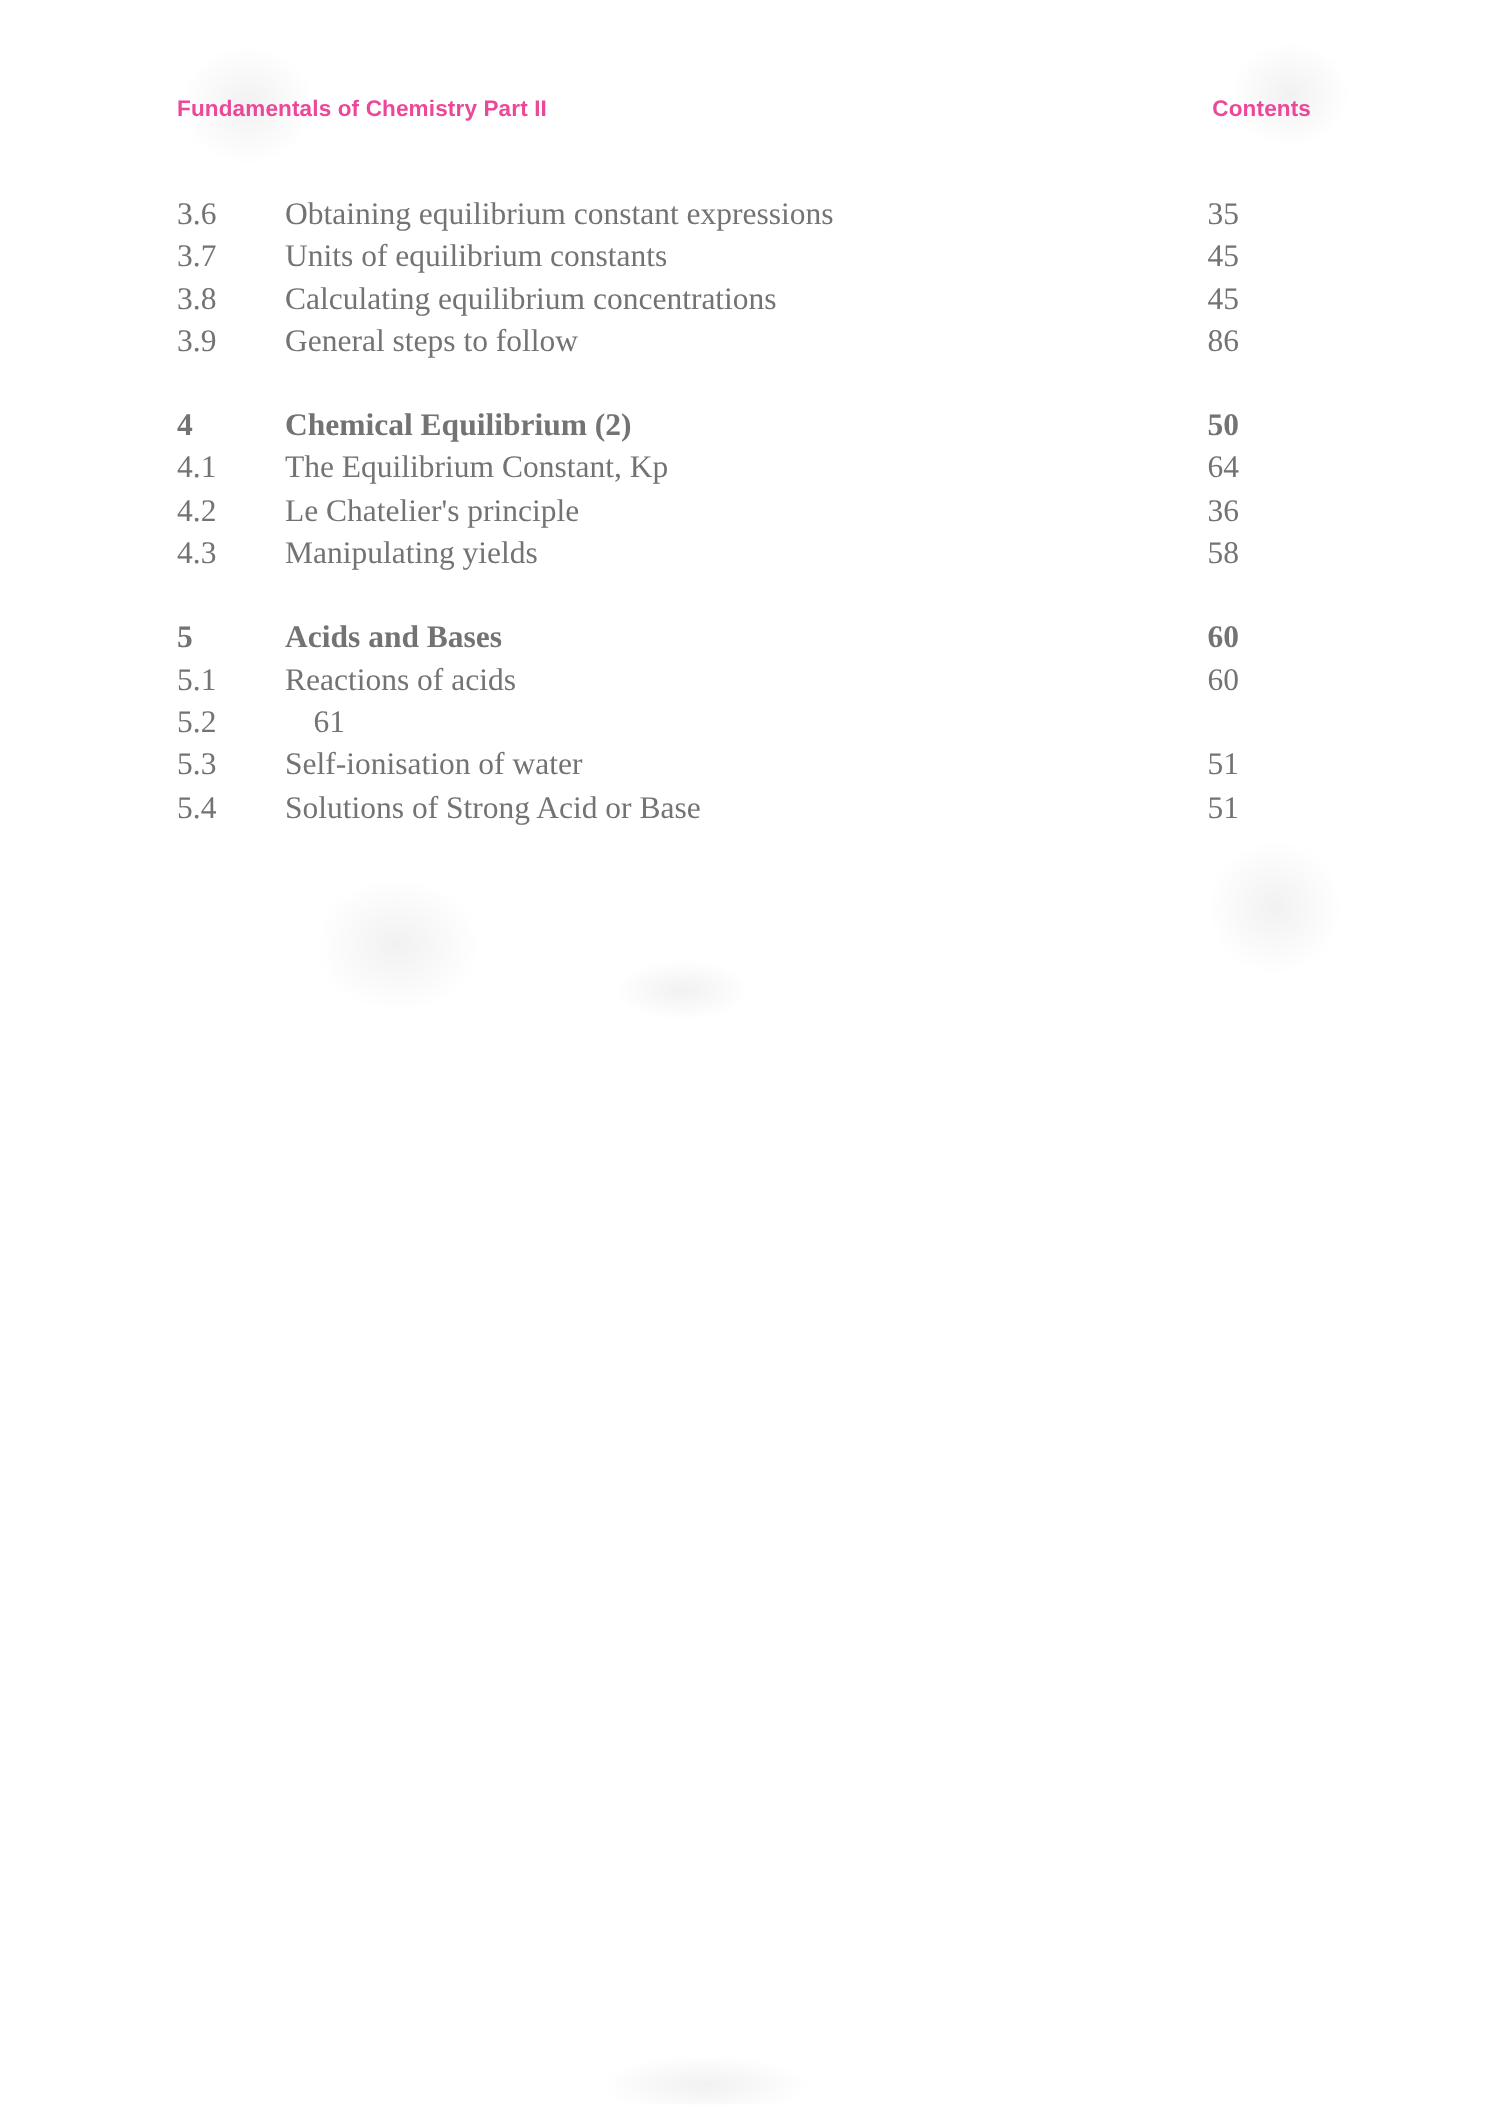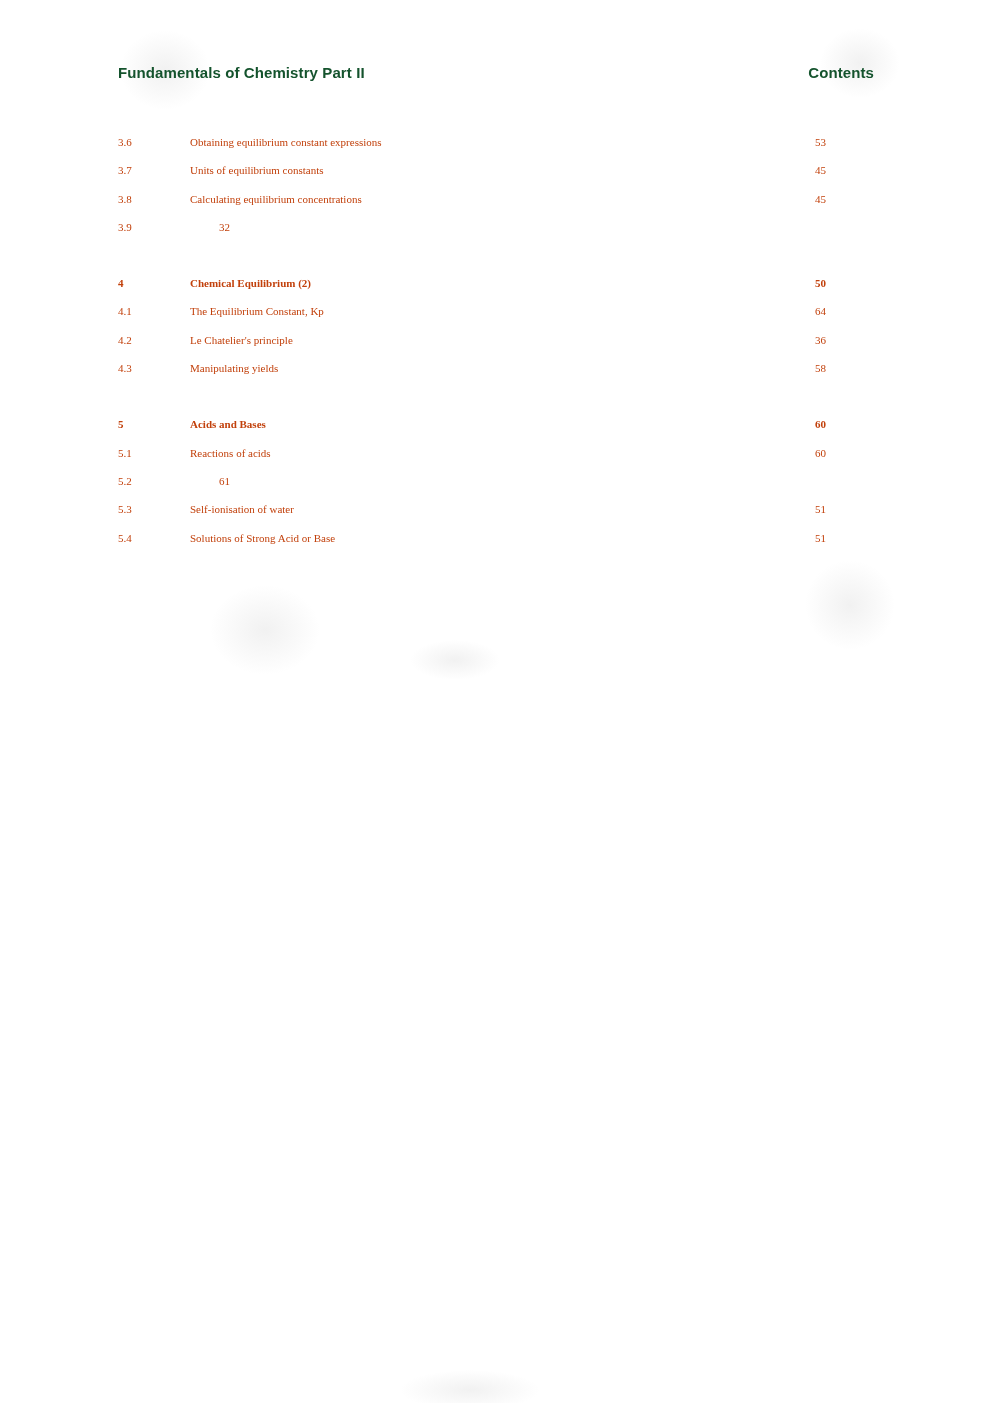--- a/index.html
+++ b/index.html
@@ -38,40 +38,40 @@
     position: absolute;
     left: 118px;
     top: 64px;
     width: 756px;
     display: flex;
     justify-content: space-between;
     align-items: baseline;
     font-family: "Liberation Sans", sans-serif;
     font-size: 15px;
     font-weight: 700;
-    color: #14532d;
+    color: #ec4899;
     letter-spacing: 0.1px;
   }
 
   .toc {
     position: absolute;
     left: 118px;
     top: 128px;
     width: 708px;
   }
 
   .toc-section { margin-bottom: 28px; }
 
   .toc-row {
     display: flex;
     align-items: baseline;
     height: 28.3px;
-    font-size: 11px;
+    font-size: 21px;
     line-height: 28.3px;
-    color: #c2410c;
+    color: #737373;
   }
 
   .toc-row .num {
     width: 72px;
     flex: 0 0 72px;
   }
 
   .toc-row .title {
     flex: 1 1 auto;
   }
@@ -99,35 +99,36 @@
     <span>Fundamentals of Chemistry Part II</span>
     <span>Contents</span>
   </div>
 
   <div class="toc">
     <div>
         <div class="toc-section">
           <div class="toc-row">
     <span class="num">3.6</span>
     <span class="title">Obtaining equilibrium constant expressions</span>
-    <span class="pagenum">53</span>
+    <span class="pagenum">35</span>
   </div>
           <div class="toc-row">
     <span class="num">3.7</span>
     <span class="title">Units of equilibrium constants</span>
     <span class="pagenum">45</span>
   </div>
           <div class="toc-row">
     <span class="num">3.8</span>
     <span class="title">Calculating equilibrium concentrations</span>
     <span class="pagenum">45</span>
   </div>
           <div class="toc-row">
     <span class="num">3.9</span>
-    <span class="pagenum">32</span>
+    <span class="title">General steps to follow</span>
+    <span class="pagenum">86</span>
   </div>
         </div>
         <div class="toc-section">
           <div class="toc-row bold">
     <span class="num">4</span>
     <span class="title">Chemical Equilibrium (2)</span>
     <span class="pagenum">50</span>
   </div>
           <div class="toc-row">
     <span class="num">4.1</span>

